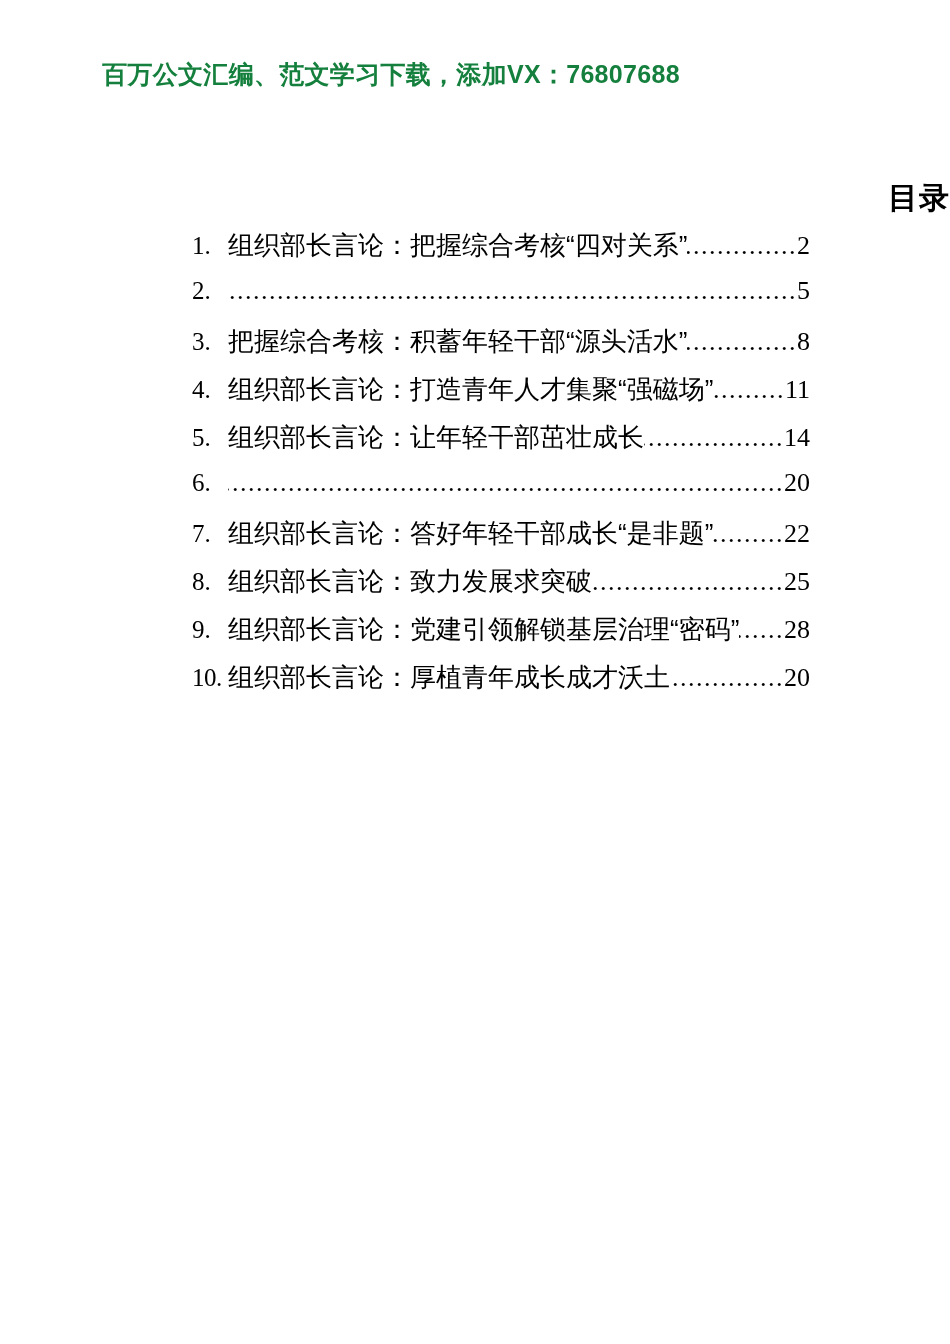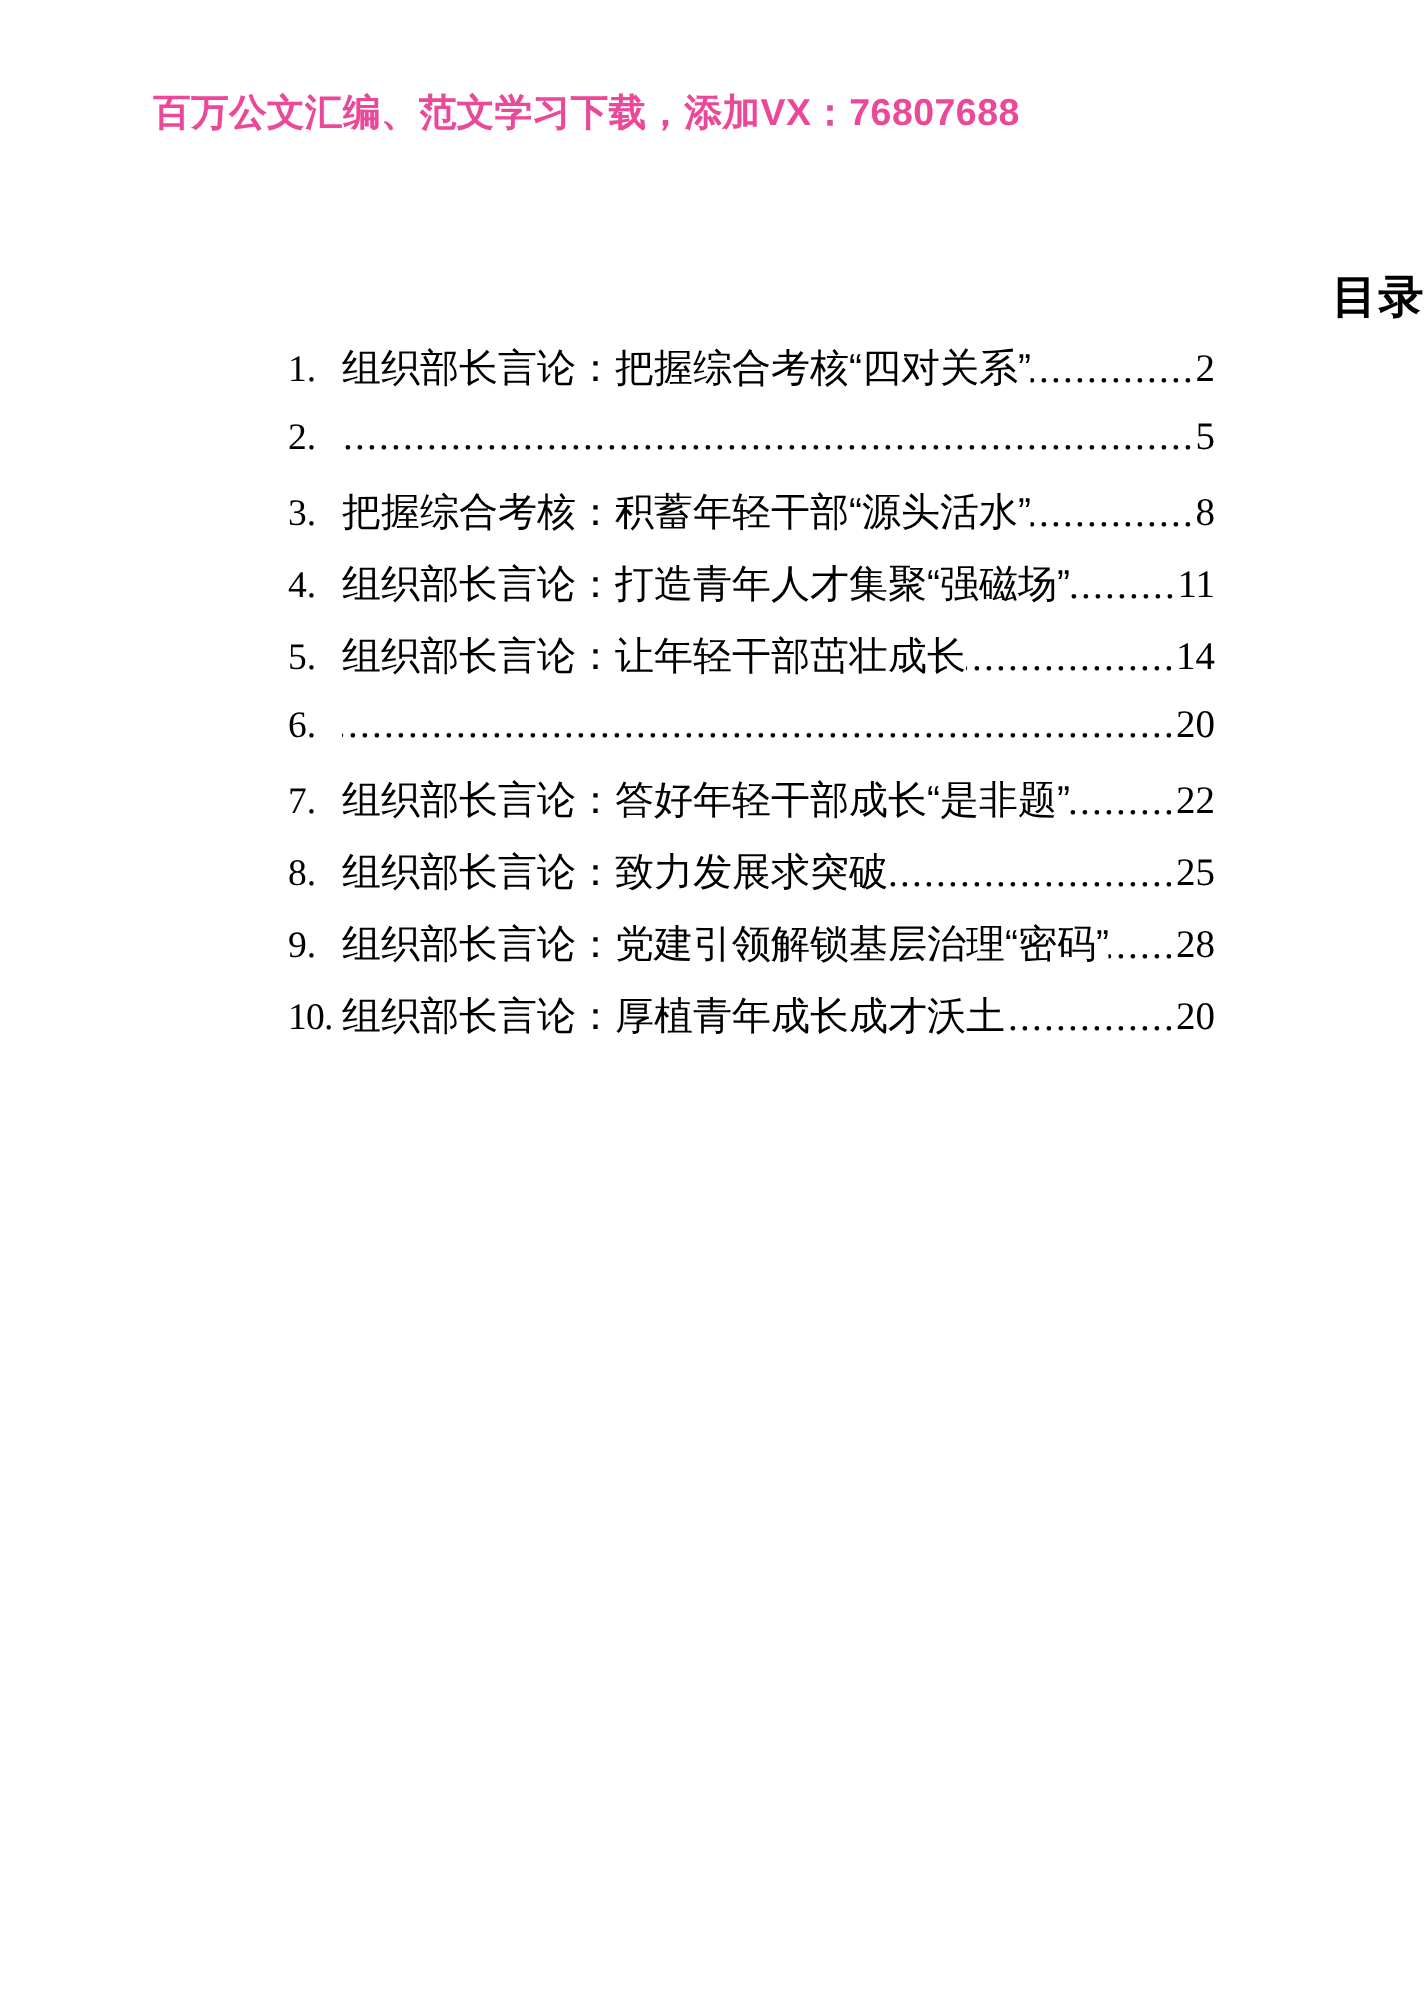--- a/index.html
+++ b/index.html
@@ -18,21 +18,21 @@
     -webkit-font-smoothing: antialiased;
   }
 
   
   .promo-header {
     position: absolute;
     top: 58px;
     left: 0;
     width: 782px;
     text-align: center;
-    color: #ec4899;
+    color: #15803d;
     font-size: 25px;
     font-weight: 700;
     letter-spacing: 0.3px;
     white-space: nowrap;
     font-family: "Liberation Sans", "DejaVu Sans", sans-serif;
   }
 
   
   .doc-title {
     position: absolute;

